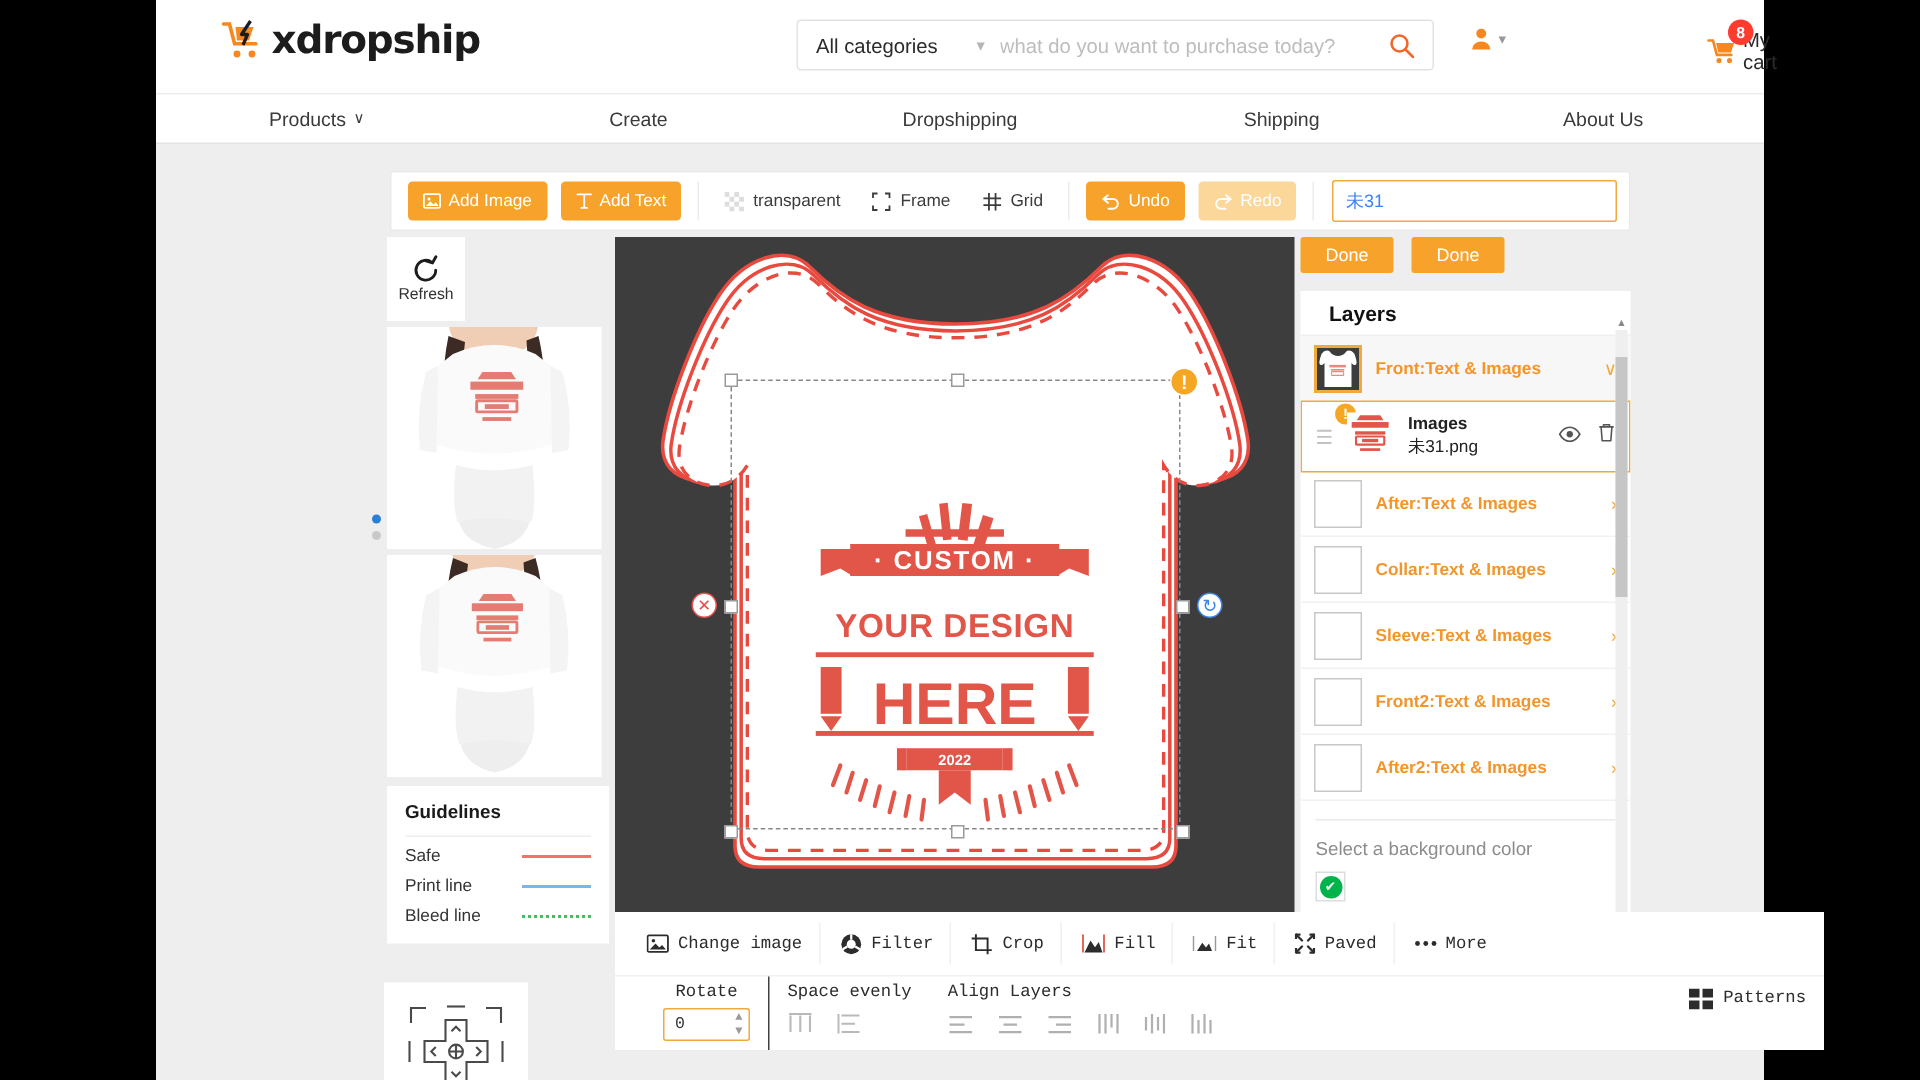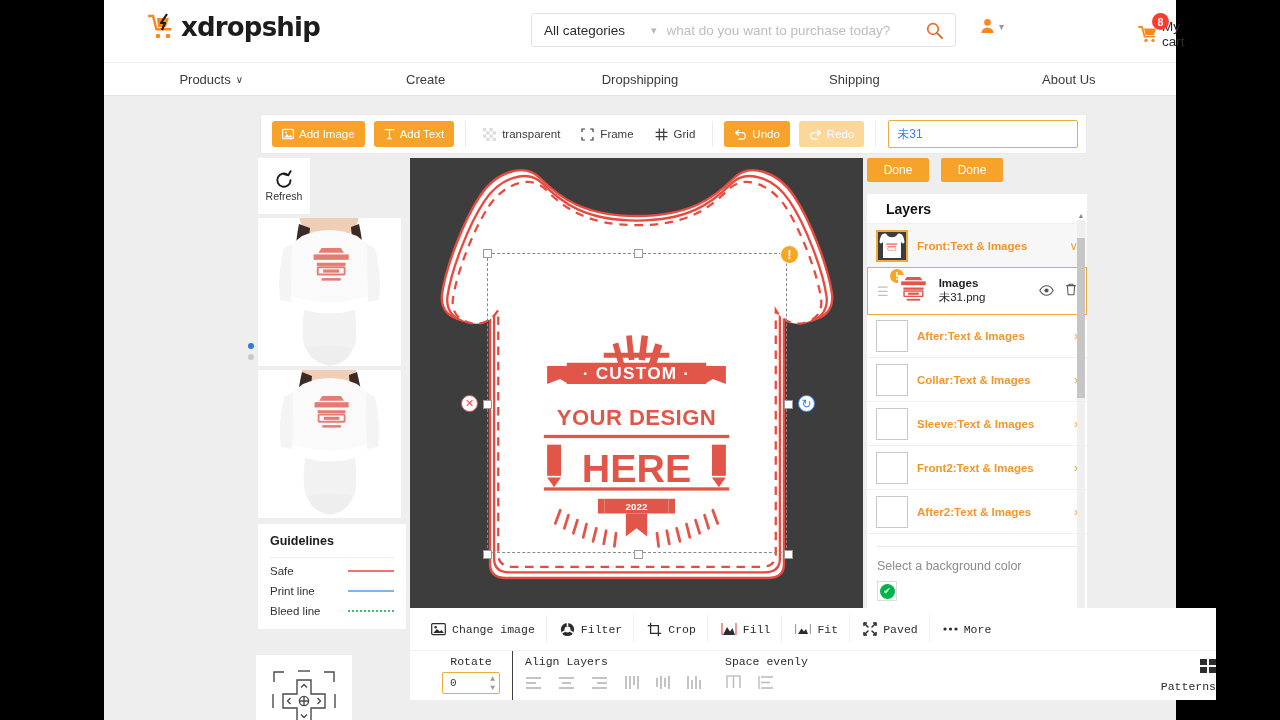--- a/index.html
+++ b/index.html
@@ -257,23 +257,23 @@
   .bb-col-title { font-size: 11.5px; color: #2c2c2c; margin-bottom: 4px; text-align: center; }
   .rotate-input {
     width: 58px; height: 22px; border: 1px solid #f0a93c; border-radius: 2px;
     display: flex; align-items: center; padding-left: 7px;
     font-size: 11px; color: #333; position: relative;
   }
   .spin { position: absolute; right: 4px; top: 1px; display: flex; flex-direction: column; color: #9a9a9a; font-size: 8px; line-height: 9px; }
   .icon-row { display: flex; align-items: center; gap: 16px; padding-top: 3px; }
   .gicon { cursor: pointer; }
   .patterns-btn {
-    margin-left: auto; margin-top: 8px;
-    display: flex; align-items: flex-end; gap: 7px;
-    font-size: 11.5px; color: #2c2c2c; cursor: pointer; flex-direction: column;
+    margin-left: auto; margin-right: 12px; margin-top: 8px;
+    display: flex; align-items: flex-start; gap: 7px;
+    font-size: 11.5px; color: #2c2c2c; cursor: pointer;
   }
 </style>
 </head>
 <body>
 
 <div class="page">
 
   <div class="header">
     <div class="logo">
       <span class="logo-mark">
@@ -750,73 +750,73 @@
           <div class="rotate-input">
             <span>0</span>
             <span class="spin">
               <span>▲</span>
               <span>▼</span>
             </span>
           </div>
         </div>
 
         <div class="bb-col">
-          <div class="bb-col-title" style="text-align:left">Align Layers</div>
-          <div class="icon-row">
-            <svg class="gicon" width="17" height="14" viewBox="0 0 17 14">
-              <g stroke="#b0b0b0" stroke-width="1.5">
-                  <path d="M1 2 H16 M1 7 H11 M1 12 H16"></path>
-                </g>
-            </svg>
-            <svg class="gicon" width="17" height="14" viewBox="0 0 17 14">
-              <g stroke="#b0b0b0" stroke-width="1.5">
-                  <path d="M1 2 H16 M4 7 H13 M1 12 H16"></path>
-                </g>
-            </svg>
-            <svg class="gicon" width="17" height="14" viewBox="0 0 17 14">
-              <g stroke="#b0b0b0" stroke-width="1.5">
-                  <path d="M1 2 H16 M6 7 H16 M1 12 H16"></path>
-                </g>
-            </svg>
-            <svg class="gicon" width="15" height="15" viewBox="0 0 15 15">
-              <g stroke="#b0b0b0" stroke-width="1.5">
-                  <path d="M2 1 V14 M6 1 V14 M10 1 V10 M14 1 V14"></path>
-                </g>
-            </svg>
-            <svg class="gicon" width="15" height="15" viewBox="0 0 15 15">
-              <g stroke="#b0b0b0" stroke-width="1.5">
-                  <path d="M2 3 V12 M6 1 V14 M10 3 V12 M14 1 V14"></path>
-                </g>
-            </svg>
-            <svg class="gicon" width="15" height="15" viewBox="0 0 15 15">
-              <g stroke="#b0b0b0" stroke-width="1.5">
-                  <path d="M2 1 V14 M6 5 V14 M10 1 V14 M14 5 V14"></path>
-                </g>
-            </svg>
-          </div>
-        </div>
-
-        <div class="bb-col">
           <div class="bb-col-title" style="text-align:left">Space evenly</div>
           <div class="icon-row">
             <svg class="gicon" width="17" height="15" viewBox="0 0 17 15">
               <g stroke="#b9b9b9" stroke-width="1.4">
                   <path d="M2 2 V13 M8.5 2 V13 M15 2 V13"></path>
                 </g>
               <path d="M1 1 h15" stroke="#b9b9b9" stroke-width="1.3"></path>
             </svg>
             <svg class="gicon" width="17" height="15" viewBox="0 0 17 15">
               <g stroke="#b9b9b9" stroke-width="1.4">
                   <path d="M3 2 H15 M3 7.5 H12 M3 13 H15"></path>
                 </g>
               <path d="M1 1 V14" stroke="#b9b9b9" stroke-width="1.3"></path>
             </svg>
           </div>
         </div>
 
+        <div class="bb-col">
+          <div class="bb-col-title" style="text-align:left">Align Layers</div>
+          <div class="icon-row">
+            <svg class="gicon" width="17" height="14" viewBox="0 0 17 14">
+              <g stroke="#b0b0b0" stroke-width="1.5">
+                  <path d="M1 2 H16 M1 7 H11 M1 12 H16"></path>
+                </g>
+            </svg>
+            <svg class="gicon" width="17" height="14" viewBox="0 0 17 14">
+              <g stroke="#b0b0b0" stroke-width="1.5">
+                  <path d="M1 2 H16 M4 7 H13 M1 12 H16"></path>
+                </g>
+            </svg>
+            <svg class="gicon" width="17" height="14" viewBox="0 0 17 14">
+              <g stroke="#b0b0b0" stroke-width="1.5">
+                  <path d="M1 2 H16 M6 7 H16 M1 12 H16"></path>
+                </g>
+            </svg>
+            <svg class="gicon" width="15" height="15" viewBox="0 0 15 15">
+              <g stroke="#b0b0b0" stroke-width="1.5">
+                  <path d="M2 1 V14 M6 1 V14 M10 1 V10 M14 1 V14"></path>
+                </g>
+            </svg>
+            <svg class="gicon" width="15" height="15" viewBox="0 0 15 15">
+              <g stroke="#b0b0b0" stroke-width="1.5">
+                  <path d="M2 3 V12 M6 1 V14 M10 3 V12 M14 1 V14"></path>
+                </g>
+            </svg>
+            <svg class="gicon" width="15" height="15" viewBox="0 0 15 15">
+              <g stroke="#b0b0b0" stroke-width="1.5">
+                  <path d="M2 1 V14 M6 5 V14 M10 1 V14 M14 5 V14"></path>
+                </g>
+            </svg>
+          </div>
+        </div>
+
         <div class="patterns-btn">
           <svg width="16" height="14" viewBox="0 0 16 14">
             <rect x="0" y="0" width="7" height="6" fill="#2c2c2c"></rect>
             <rect x="9" y="0" width="7" height="6" fill="#2c2c2c"></rect>
             <rect x="0" y="8" width="7" height="6" fill="#2c2c2c"></rect>
             <rect x="9" y="8" width="7" height="6" fill="#2c2c2c"></rect>
           </svg>
           <span>Patterns</span>
         </div>
       </div>

